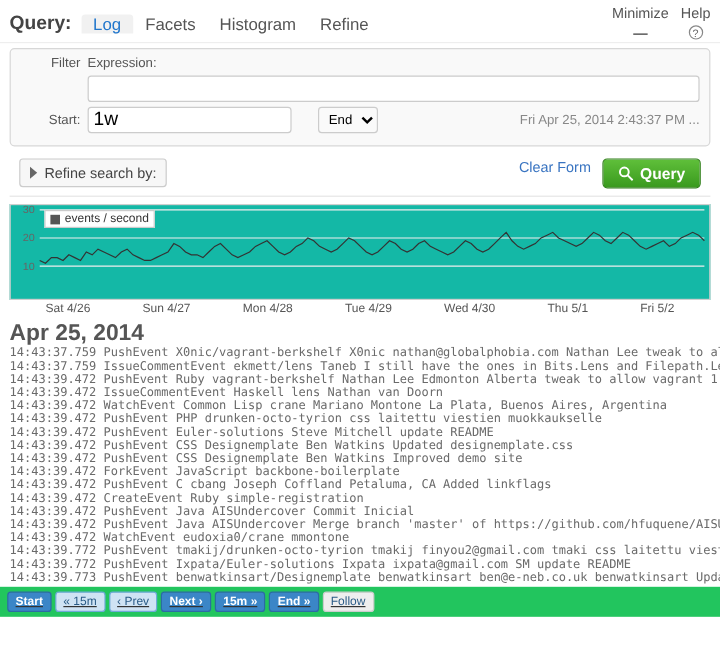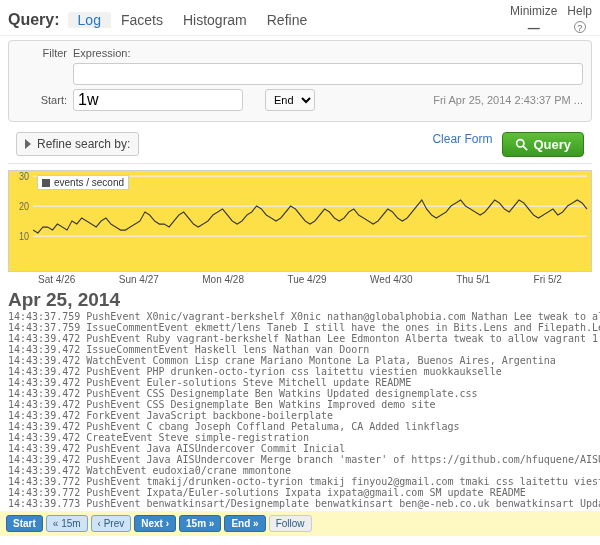--- a/index.html
+++ b/index.html
@@ -96,22 +96,22 @@
     color: #fff; font-weight: bold;
     padding: 4px 12px; border-radius: 4px; font-size: 13px;
   }
   .query-btn svg { margin-right: 5px; }
 
   
   .chart-wrap {
     margin: 6px 8px 2px 8px;
     border: 1px solid #cfcfcf;
     position: relative;
-    height: 102px;
-    background: #fde047;
+    height: 80px;
+    background: #14b8a6;
   }
   .chart-legend {
     position: absolute; top: 4px; left: 28px;
     background: #fff; border: 1px solid #ccc;
     font-size: 10px; padding: 1px 4px;
     display: inline-flex; align-items: center; gap: 4px;
   }
   .chart-legend .sw { width: 8px; height: 8px; background: #555; display: inline-block; }
   .chart-svg { width: 100%; height: 100%; display: block; }
   .chart-dates {
@@ -135,21 +135,22 @@
     line-height: 11px;
     color: #6a6a6a;
     white-space: nowrap;
   }
   .logarea .ln { display: block; }
 
   
   .pager {
     display: flex; gap: 3px;
     padding: 4px 6px;
-    background: #fef9c3;
+    background: #22c55e;
+    text-decoration: underline;
   }
   .pager button {
     font-size: 10px;
     border: 1px solid #6fa9d8;
     border-radius: 3px;
     padding: 2px 6px;
     cursor: pointer;
     background: #cfe3f4;
     color: #2b5b86;
   }
@@ -246,21 +247,21 @@
     <span class="ln">14:43:37.759 IssueCommentEvent ekmett/lens Taneb I still have the ones in Bits.Lens and Filepath.Lens to go but this</span>
     <span class="ln">14:43:39.472 PushEvent Ruby vagrant-berkshelf Nathan Lee Edmonton Alberta tweak to allow vagrant 1.4 and below to wo</span>
     <span class="ln">14:43:39.472 IssueCommentEvent Haskell lens Nathan van Doorn</span>
     <span class="ln">14:43:39.472 WatchEvent Common Lisp crane Mariano Montone La Plata, Buenos Aires, Argentina</span>
     <span class="ln">14:43:39.472 PushEvent PHP drunken-octo-tyrion css laitettu viestien muokkaukselle</span>
     <span class="ln">14:43:39.472 PushEvent Euler-solutions Steve Mitchell  update README</span>
     <span class="ln">14:43:39.472 PushEvent CSS Designemplate Ben Watkins  Updated designemplate.css</span>
     <span class="ln">14:43:39.472 PushEvent CSS Designemplate Ben Watkins  Improved demo site</span>
     <span class="ln">14:43:39.472 ForkEvent JavaScript backbone-boilerplate</span>
     <span class="ln">14:43:39.472 PushEvent C cbang Joseph Coffland Petaluma, CA Added linkflags</span>
-    <span class="ln">14:43:39.472 CreateEvent Steve simple-registration</span>
+    <span class="ln">14:43:39.472 CreateEvent Ruby simple-registration</span>
     <span class="ln">14:43:39.472 PushEvent Java AISUndercover Commit Inicial</span>
     <span class="ln">14:43:39.472 PushEvent Java AISUndercover Merge branch 'master' of https://github.com/hfuquene/AISUndercover.git</span>
     <span class="ln">14:43:39.472 WatchEvent eudoxia0/crane mmontone</span>
     <span class="ln">14:43:39.772 PushEvent tmakij/drunken-octo-tyrion tmakij finyou2@gmail.com tmaki css laitettu viestien muokkaukselle</span>
     <span class="ln">14:43:39.772 PushEvent Ixpata/Euler-solutions Ixpata ixpata@gmail.com SM update README</span>
     <span class="ln">14:43:39.773 PushEvent benwatkinsart/Designemplate benwatkinsart ben@e-neb.co.uk benwatkinsart Updated designemplate</span>
   </div>
 
 <div class="pager">
   <button class="primary">Start</button>

